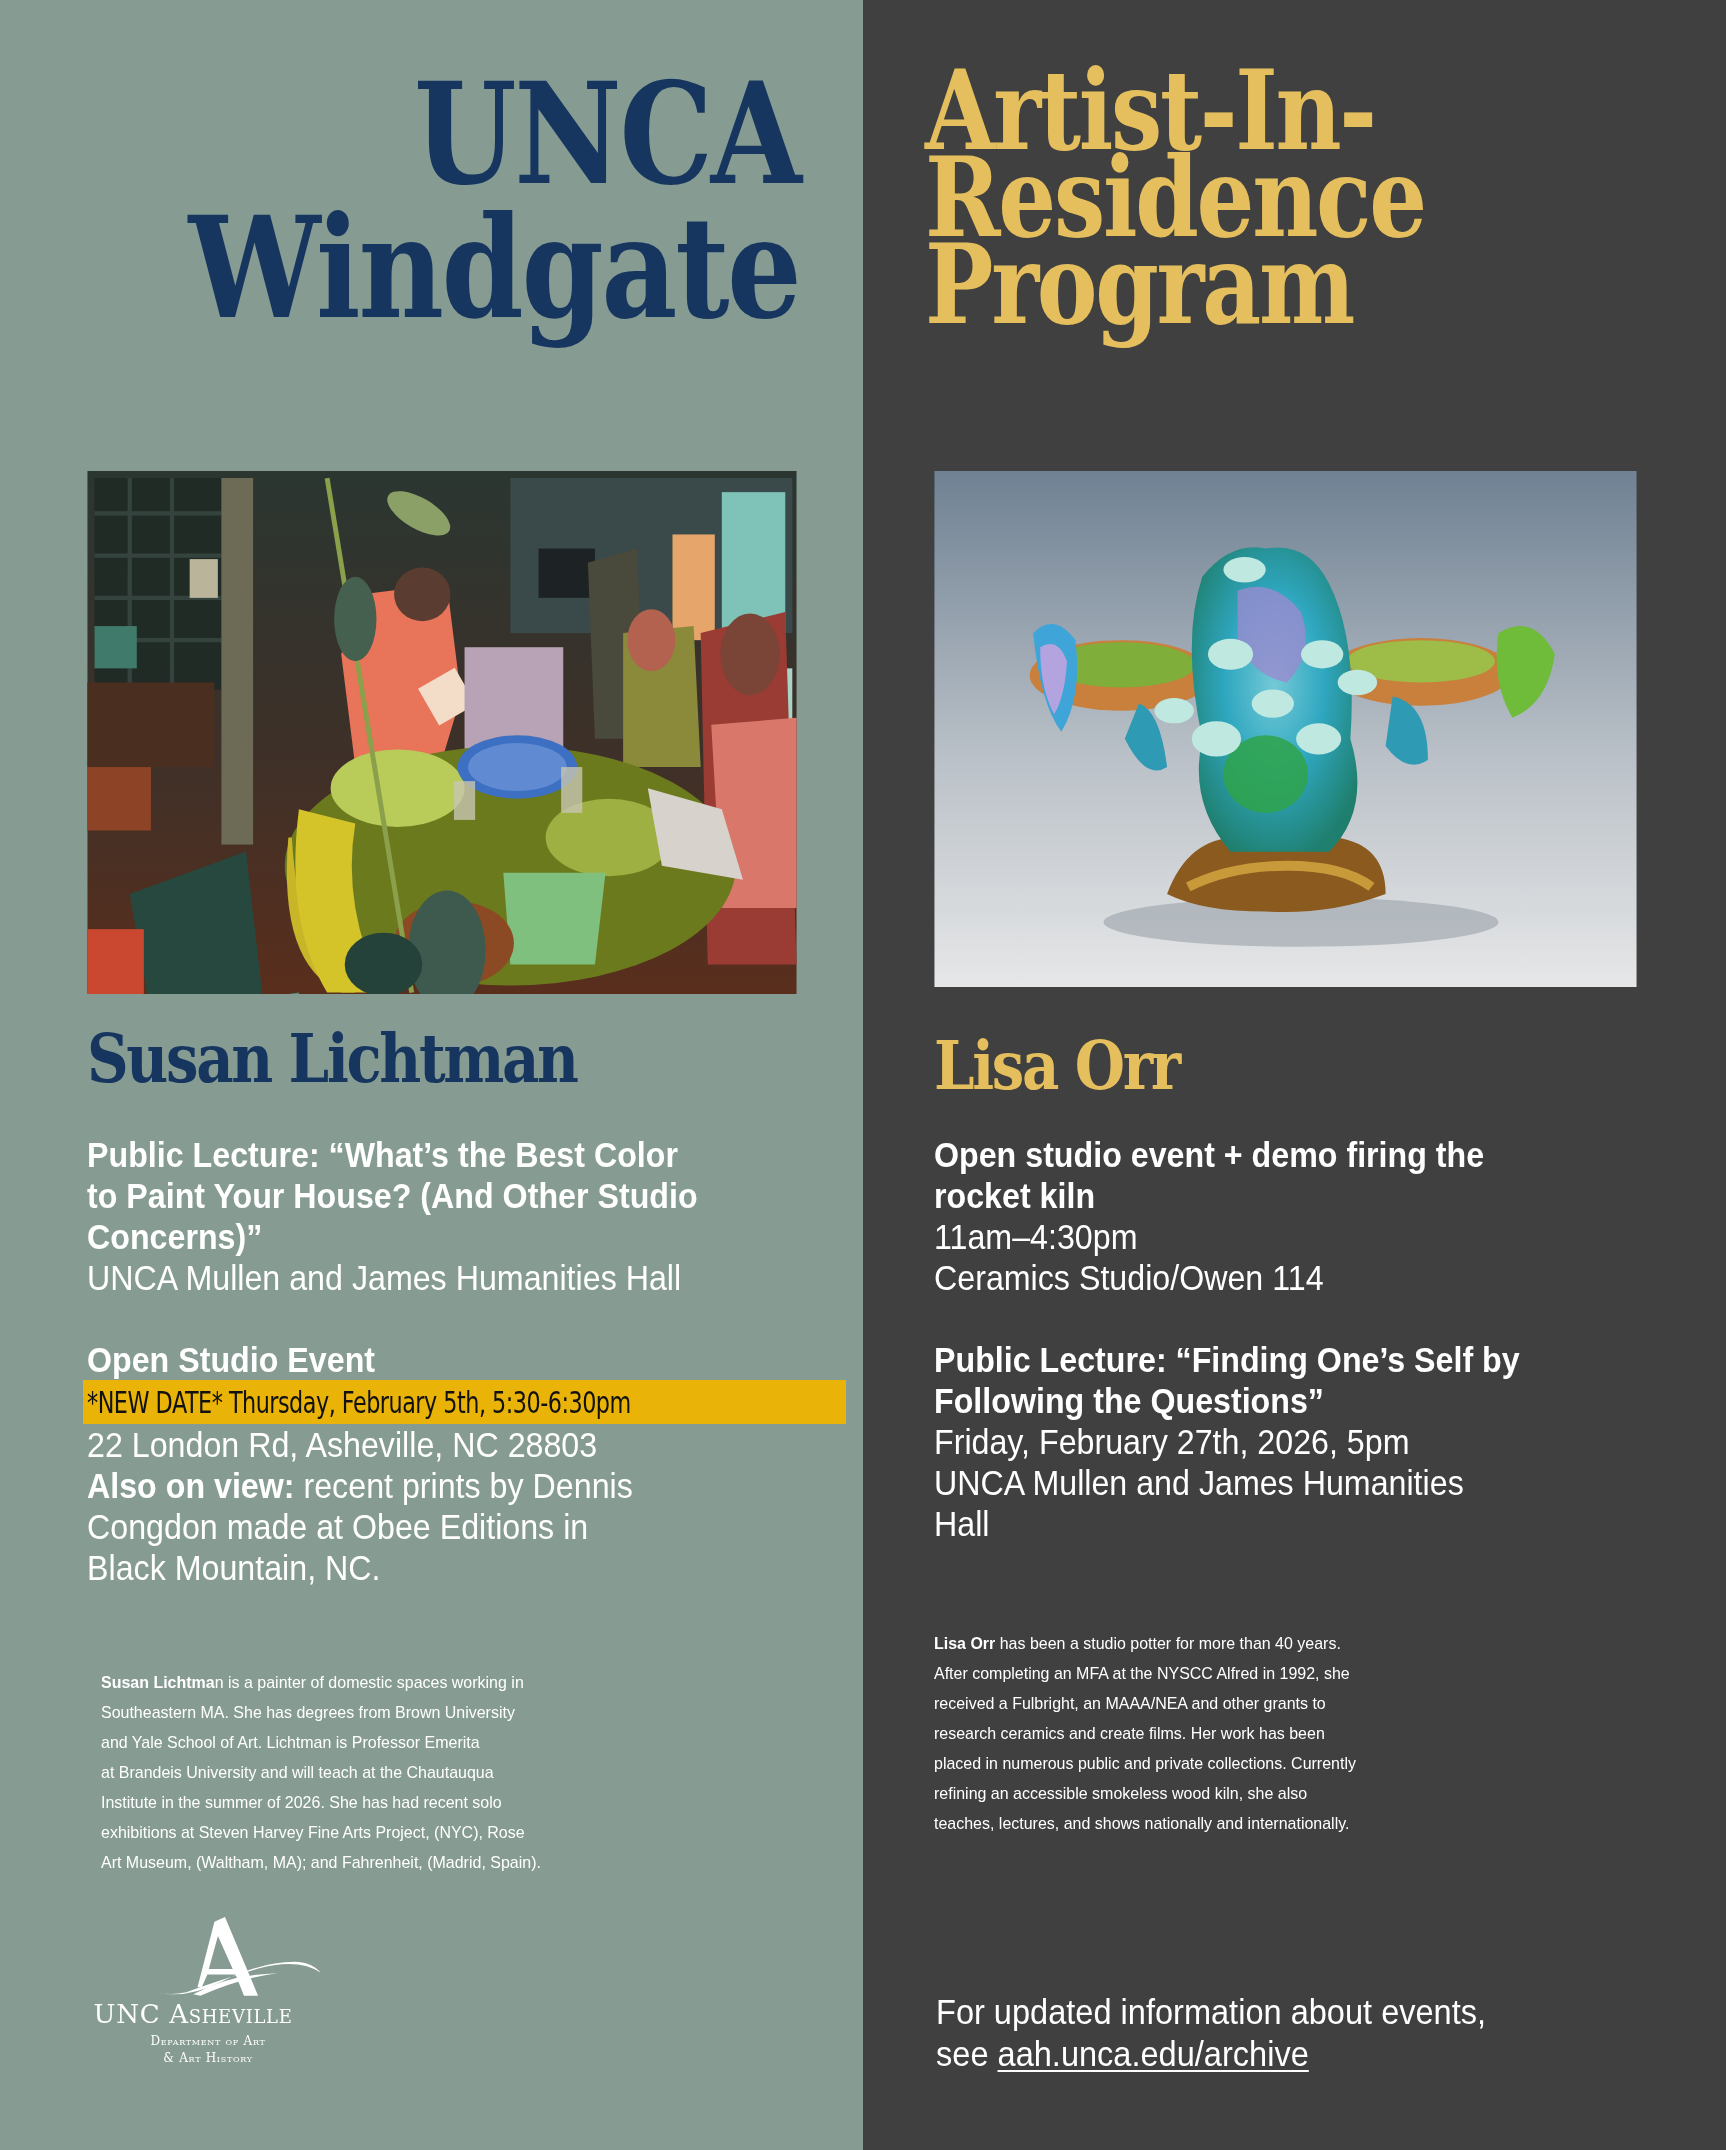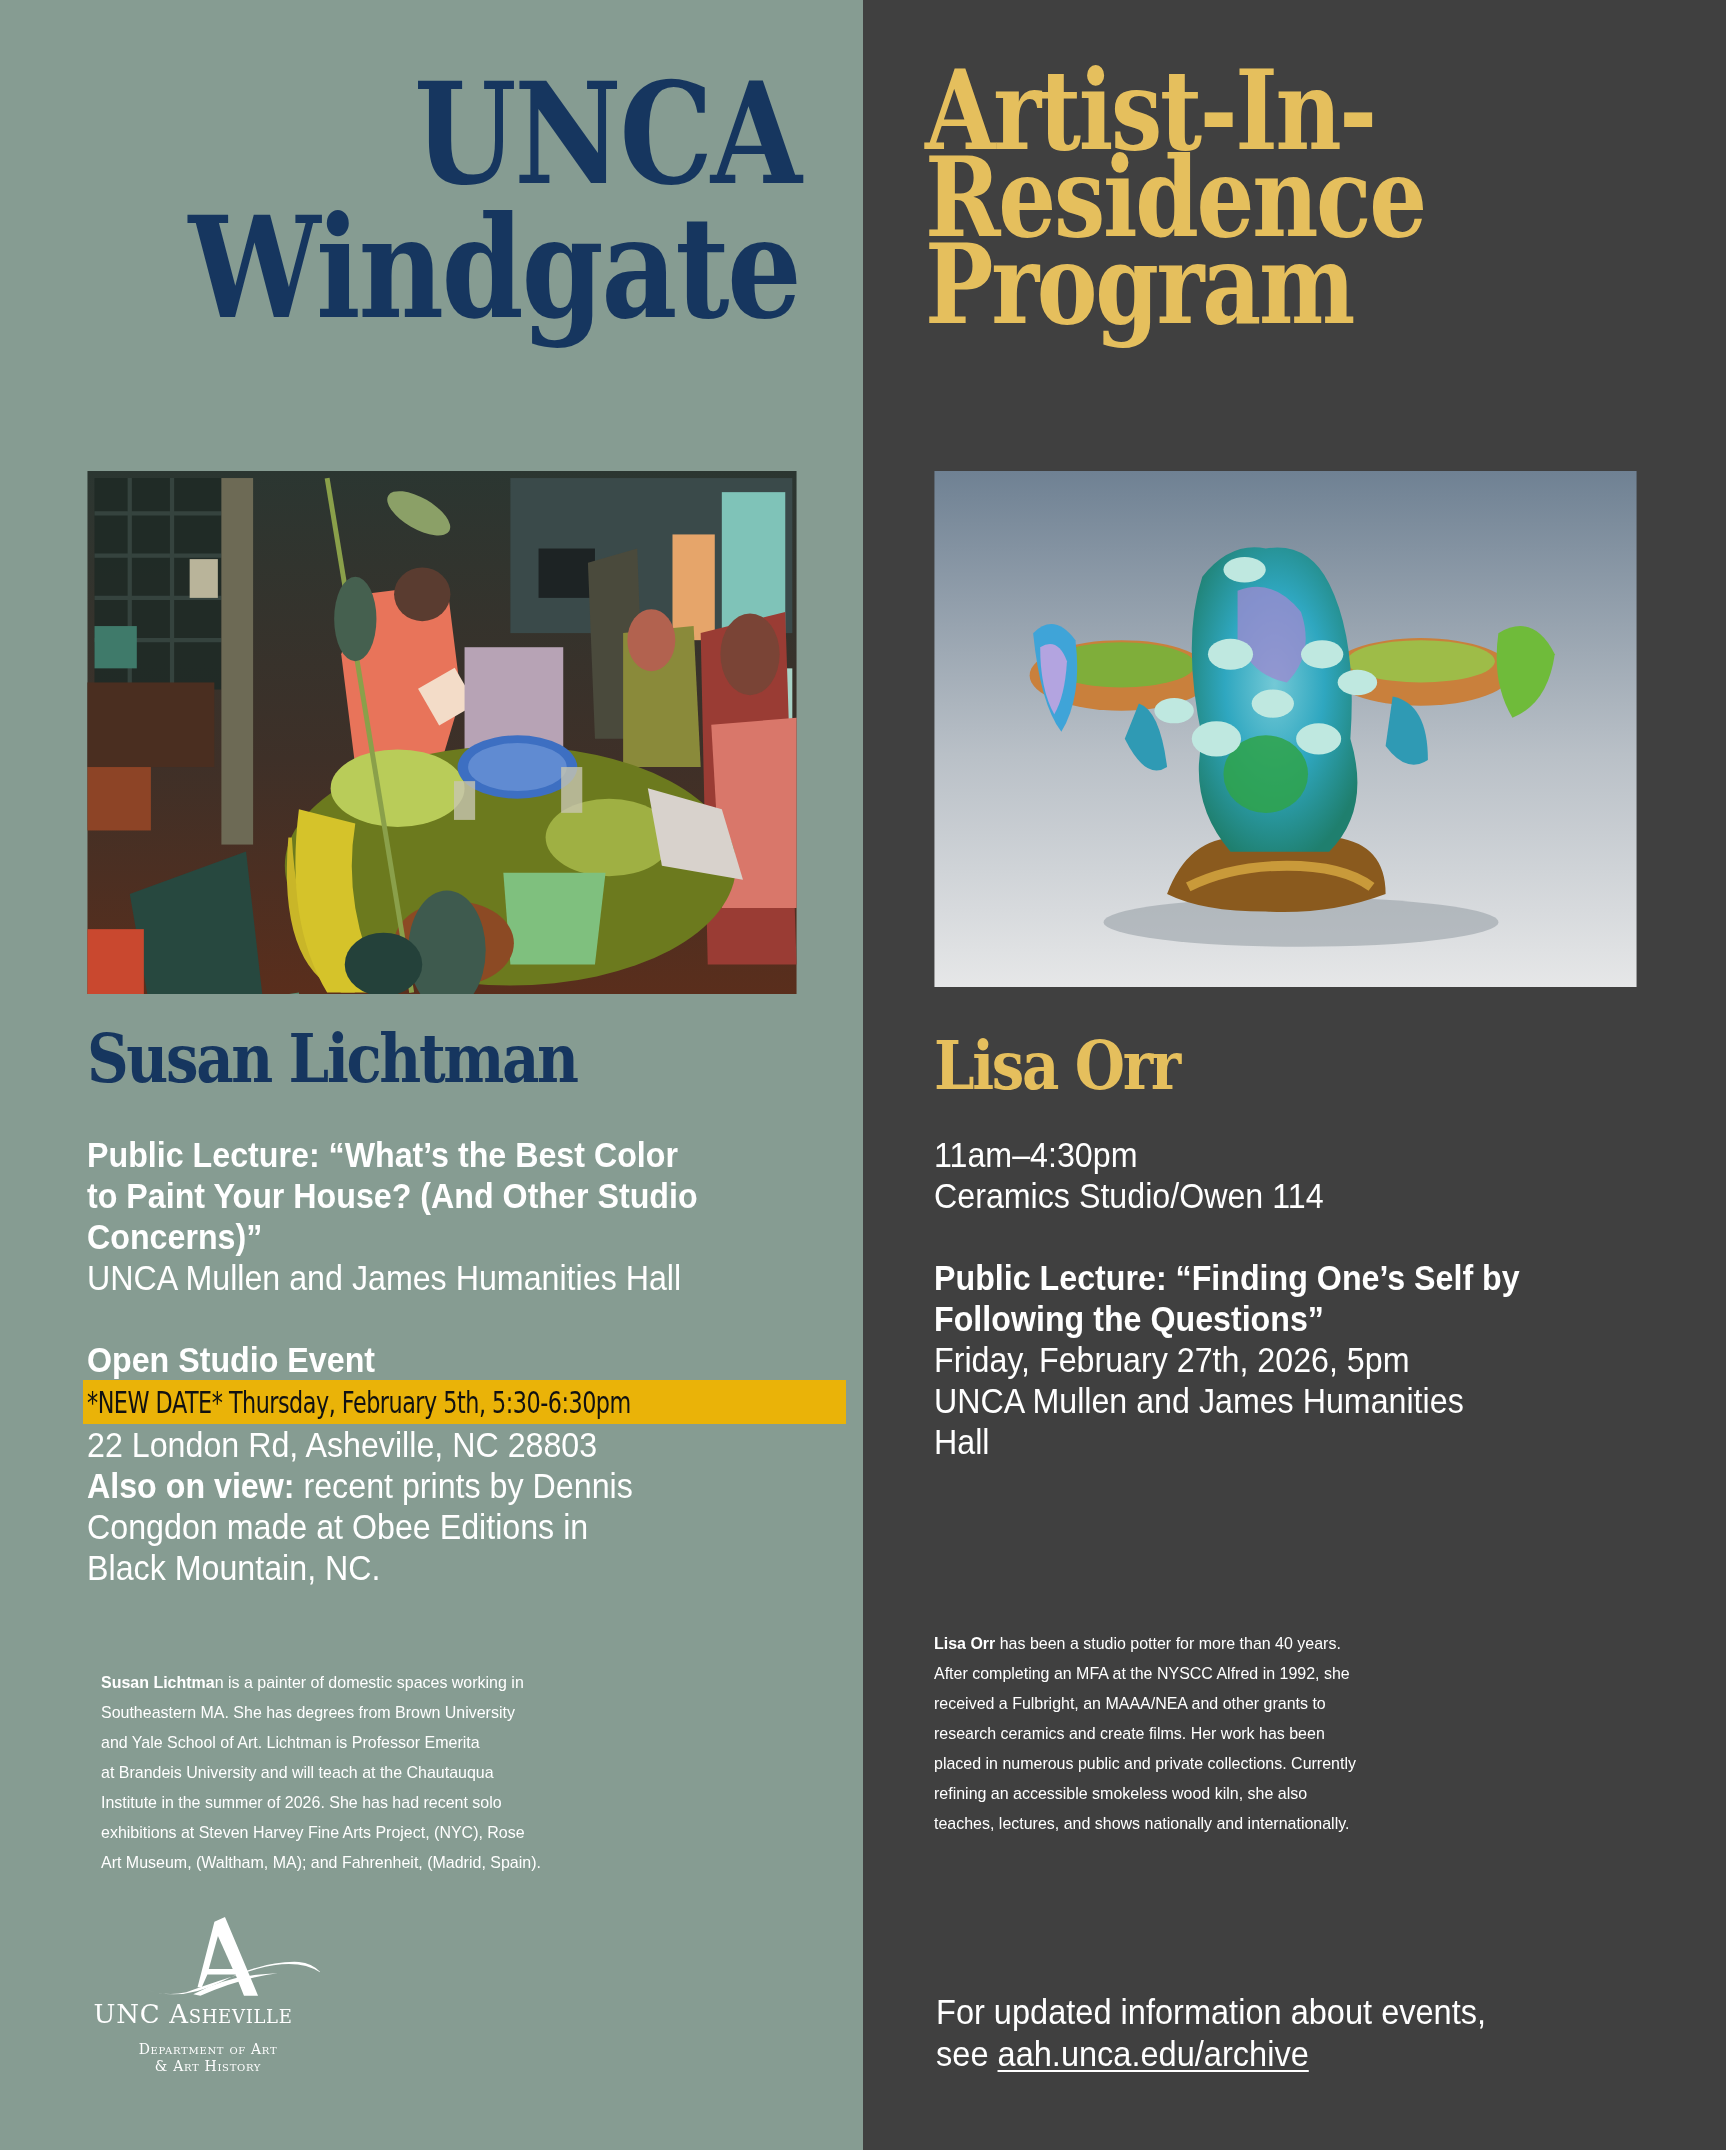--- a/index.html
+++ b/index.html
@@ -63,22 +63,22 @@
 
   .logo { position: absolute; left: 88px; top: 1897px; width: 240px; height: 176px; color: #fff; }
   .logo-mark { position: absolute; left: 49px; top: 7px; width: 183px; height: 99px; }
   .logo-name {
     position: absolute; top: 102px; left: 5.6px; width: 233px;
     font-family: "DejaVu Serif", "Liberation Serif", serif; font-size: 26px; letter-spacing: 0.7px;
     white-space: nowrap; font-variant: small-caps;
   }
   .logo-dept {
     position: absolute; top: 136px; left: 0; width: 240px; text-align: center;
-    font-family: "DejaVu Serif", "Liberation Serif", serif; font-size: 14px; line-height: 17px;
-    font-variant: small-caps; letter-spacing: 0.7px; margin-top: 8px;
+    font-family: "DejaVu Serif", "Liberation Serif", serif; font-size: 12px; line-height: 17px;
+    font-variant: small-caps; letter-spacing: 0.7px;
   }
 
   .footer { position: absolute; left: 937px; top: 1991px; color: #fff; font-size: 35px; line-height: 42px; }
   .footer .cond { transform: scaleX(0.93); }
   .footer a { color: #fff; text-decoration: underline; text-underline-offset: 3.5px; text-decoration-thickness: 2.1px; }
 </style>
 </head>
 <body>
 
 <section class="col col-left">
@@ -264,20 +264,24 @@
       <path d="M800 230 Q850 200 880 260 Q870 330 820 350 Q790 300 800 230 Z" fill="#6fbb3a"></path>
       <path d="M290 330 Q320 340 330 420 Q300 440 270 380 Z" fill="#2f9ab4"></path>
       <path d="M650 320 Q700 330 700 410 Q670 430 640 390 Z" fill="#2f9ab4"></path>
     </svg>
   </div>
 
   <h2 class="serif-head artist-name artist-right">Lisa Orr</h2>
 
   <div class="events events-right">
     <div class="ev-block">
+      <div class="ev-title">
+        <div class="cond">Open studio event + demo firing the</div><br>
+        <div class="cond">rocket kiln</div>
+      </div>
       <div class="ev-line"><span class="cond">11am–4:30pm</span></div>
       <div class="ev-line"><span class="cond">Ceramics Studio/Owen 114</span></div>
     </div>
 
     <div class="ev-block">
       <div class="ev-title">
         <div class="cond">Public Lecture: “Finding One’s Self by</div><br>
         <div class="cond">Following the Questions”</div>
       </div>
       <div class="ev-line"><span class="cond">Friday, February 27th, 2026, 5pm</span></div>

